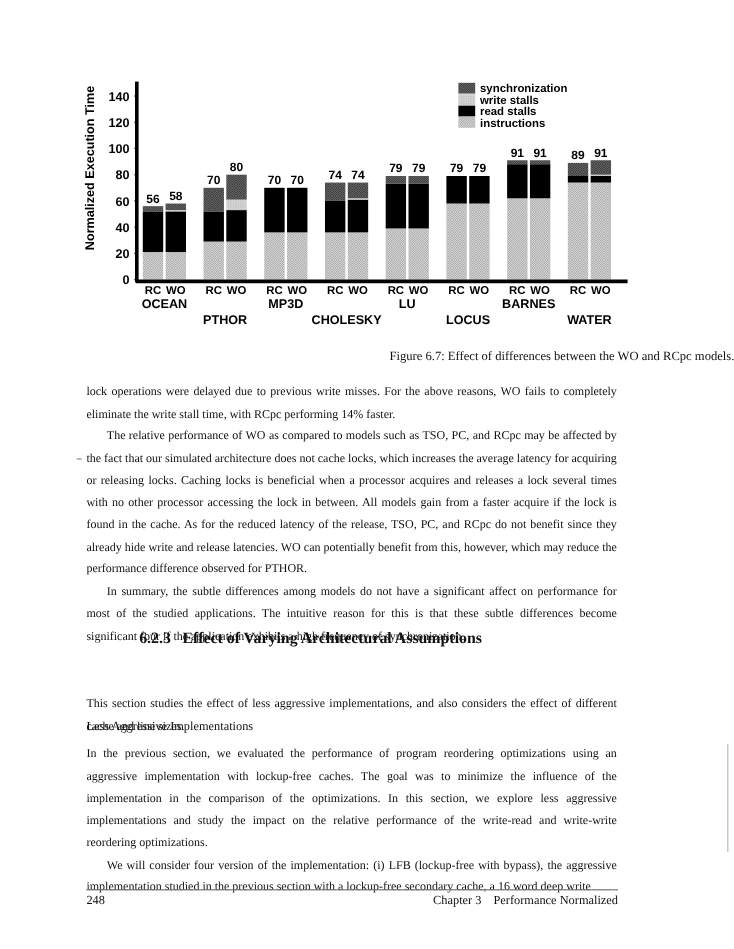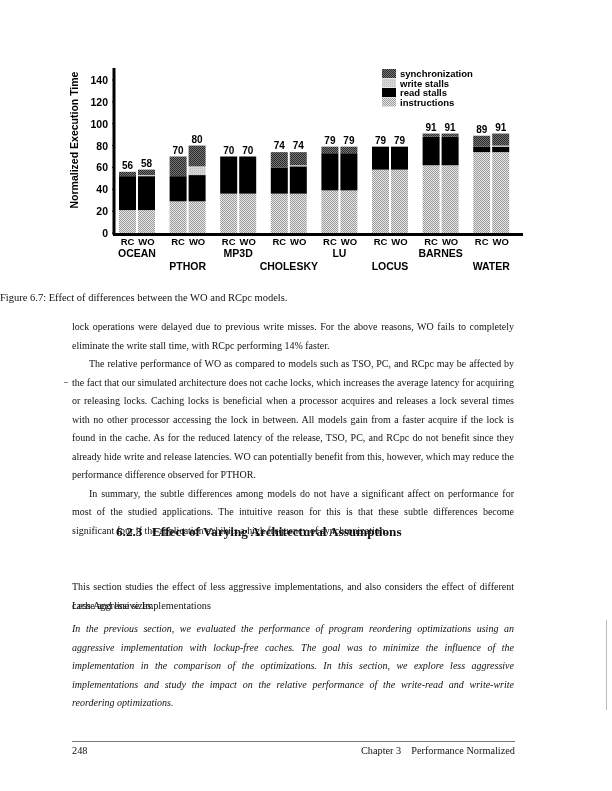--- a/index.html
+++ b/index.html
@@ -1,19 +1,19 @@
 <!DOCTYPE html>
 <html><head>
 <meta charset="utf-8">
 <style>
   html, body { margin:0; padding:0; background:#fff; }
   body { width:612px; height:791px; position:relative; overflow:hidden; font-family:"Liberation Serif", serif; color:#111; }
   .chart { position:absolute; left:0; top:0; width:612px; height:285px; }
   .chart text { font-family:"Liberation Sans", sans-serif; font-weight:bold; fill:#000; }
-  .caption { position:absolute; top:292px; left:0; width:612px; text-align:left; font-size:10.5px; }
+  .caption { position:absolute; top:292px; left:0; width:612px; text-align:right; font-size:10.5px; }
   .body-text { position:absolute; left:72px; width:442px; font-size:10px; line-height:18.5px; text-align:justify; }
   .body-text p { margin:0; }
   .indent { text-indent:17px; }
   .heading { position:absolute; left:72px; top:524px; font-size:13.2px; font-weight:bold;margin-left:44px; }
   .heading .num { display:inline-block; width:36px; }
   .subheading { position:absolute; left:72px; top:600px; font-size:10.3px; font-weight:normal; }
   .footer-rule { position:absolute; left:72px; top:741px; width:443px; height:0; border-top:1px solid #777; }
   .footer-left { position:absolute; left:72px; top:745px; font-size:10.3px; }
   .footer-right { position:absolute; right:97px; top:745px; font-size:10.3px; }
   .footer-right .chap { margin-right:10px; }
@@ -196,22 +196,23 @@
 <div class="heading">
   <span class="num">6.2.3</span><span>Effect of Varying Architectural Assumptions</span>
 </div>
 
 <div class="body-text" style="top:578px;">
   <p>This section studies the effect of less aggressive implementations, and also considers the effect of different cache and line sizes.</p>
 </div>
 
 <div class="subheading">Less Aggressive Implementations</div>
 
-<div class="body-text" style="top:620px;font-style:italic;">
+<div class="body-text" style="top:620px;">
   <p>In the previous section, we evaluated the performance of program reordering optimizations using an aggressive implementation with lockup-free caches. The goal was to minimize the influence of the implementation in the comparison of the optimizations. In this section, we explore less aggressive implementations and study the impact on the relative performance of the write-read and write-write reordering optimizations.</p>
+  <p class="indent">We will consider four version of the implementation: (i) LFB (lockup-free with bypass), the aggressive implementation studied in the previous section with a lockup-free secondary cache, a 16 word deep write</p>
 </div>
 
 <div class="edge-mark" style="top:620px;height:90px;"></div>
 
 <div class="footer-rule"></div>
 <div class="footer-left">248</div>
 <div class="footer-right">
   <span class="chap">Chapter 3</span><span>Performance Normalized</span>
 </div>
 

